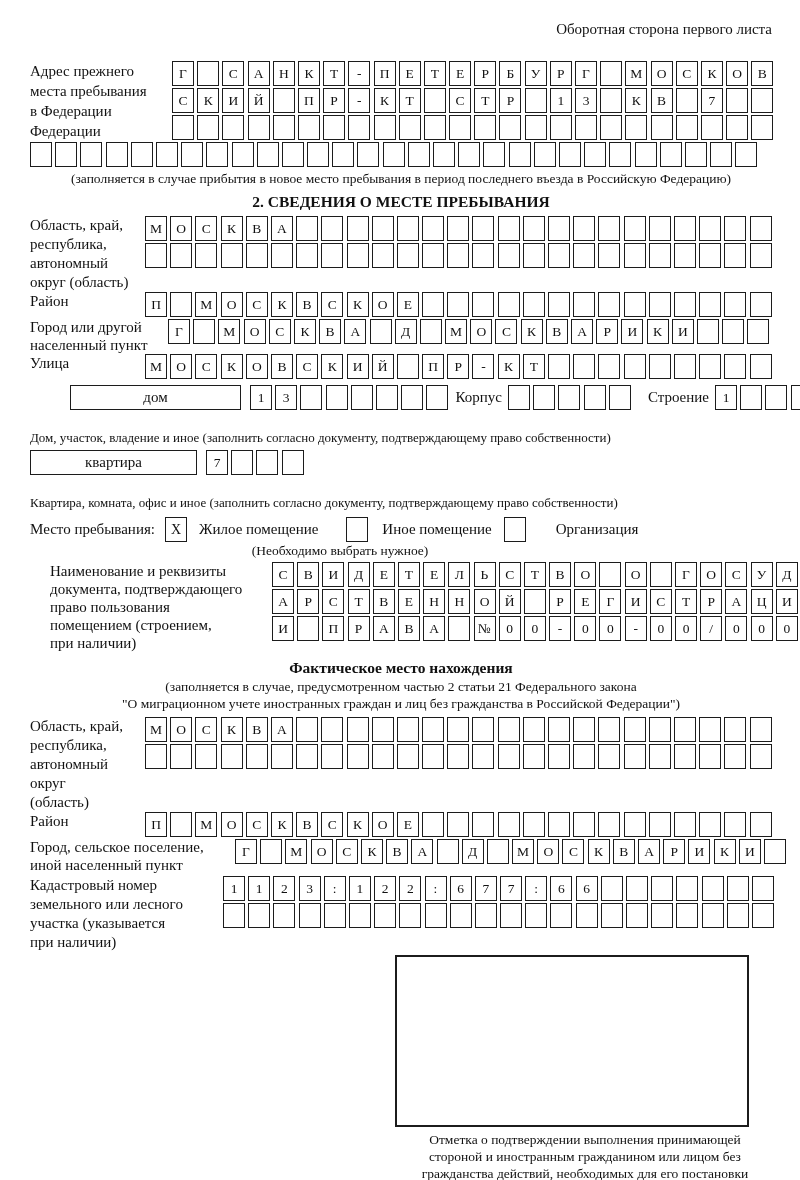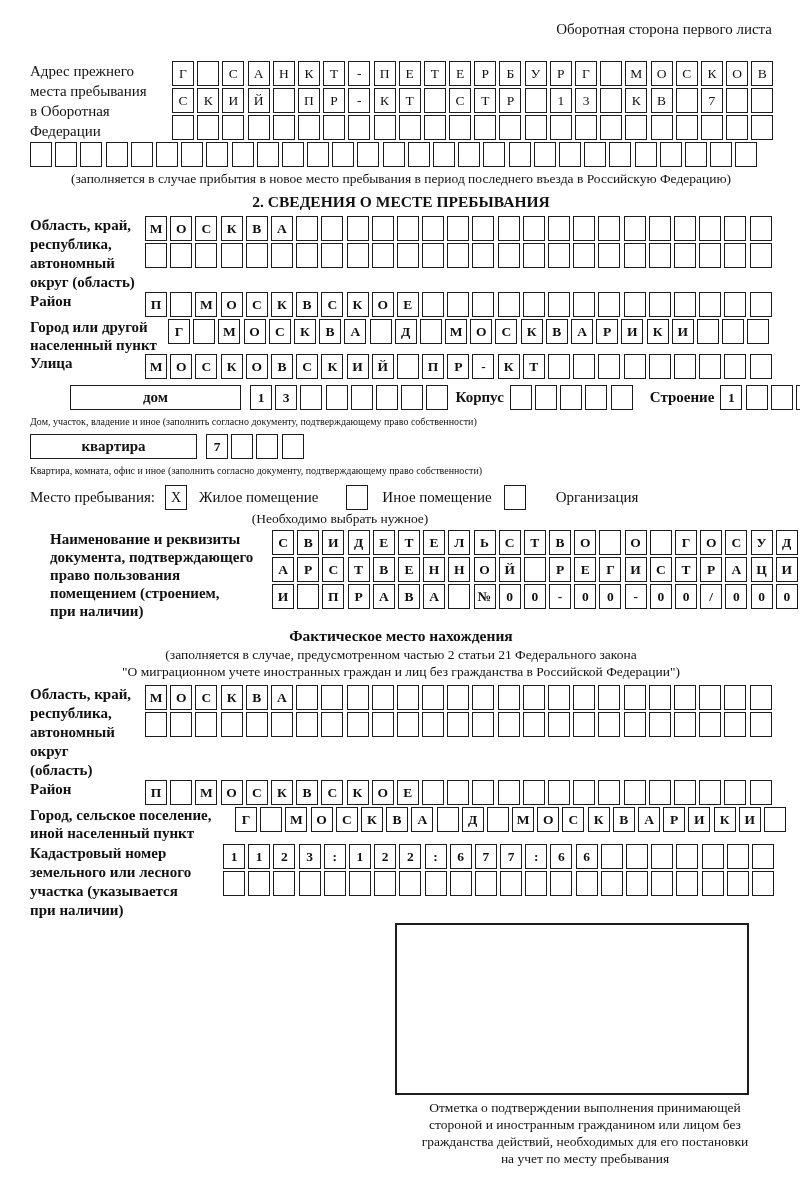--- a/index.html
+++ b/index.html
@@ -3,35 +3,35 @@
 <meta charset="utf-8">
 <style>
   html,body{margin:0;padding:0;background:#fff;}
   body{width:800px;height:1180px;font-family:"Liberation Serif",serif;color:#111;}
   .page{box-sizing:border-box;width:800px;height:1180px;padding:20px 28px 0 30px;overflow:hidden;position:relative;}
   .hdr{text-align:right;font-size:15px;line-height:18px;}
   .cellrow{display:flex;margin-bottom:2px;}
   .cell{box-sizing:border-box;flex:0 0 22px;width:22px;height:25px;border:1.6px solid #1c1c1c;
         margin-right:3.2px;display:flex;align-items:center;justify-content:center;
         font-size:13.5px;line-height:1;}
-  .frow{display:flex;align-items:flex-start;font-weight:bold;}
+  .frow{display:flex;align-items:flex-start;}
   .lbl{font-size:15px;line-height:19px;flex-shrink:0;}
   .lbl2{font-size:15px;line-height:17.5px;flex-shrink:0;}
   .addr-block{display:flex;margin-top:23px;}
   .addr-lbl{width:142px;font-size:15px;line-height:20px;flex-shrink:0;}
   .w115{width:115px;} .w138{width:138px;} .w222{width:222px;}
   .w205{width:205px;} .w193{width:193px;}
   .note{font-size:13.5px;text-align:center;margin-top:3px;line-height:17px;}
   .sec-title{font-weight:bold;font-size:15.5px;text-align:center;margin-top:5px;line-height:20px;}
   .mt4{margin-top:4px;} .mt5{margin-top:5px;}
   .widebox{box-sizing:border-box;height:25px;border:1.6px solid #1c1c1c;display:flex;
            align-items:center;justify-content:center;font-size:15px;flex-shrink:0;}
   .housebox{width:171px;} .flatbox{width:167px;}
   .inline-lbl{font-size:15px;line-height:25px;white-space:nowrap;}
-  .caption{font-size:10px;margin-top:2px;line-height:16px;}
+  .caption{font-size:13px;margin-top:18px;line-height:16px;}
   .stay-row{display:flex;align-items:center;margin-top:6px;height:25px;}
   .checkbox{box-sizing:border-box;width:22px;height:25px;border:1.6px solid #1c1c1c;
             display:flex;align-items:center;justify-content:center;font-size:14px;flex-shrink:0;}
   .stay-note{font-size:13.5px;text-align:center;width:620px;margin-top:1px;}
   .centered-note{font-size:13.5px;text-align:center;line-height:17px;}
   .mark-box{box-sizing:border-box;width:354px;height:172px;border:2px solid #1c1c1c;
             margin-left:365px;margin-top:3px;background:#fff;}
   .mark-caption{width:430px;margin-left:340px;margin-top:4px;font-size:13.5px;
                 text-align:center;line-height:17px;}
 </style>
@@ -39,21 +39,21 @@
 <body>
 
 <div class="page">
 
   <div class="hdr">Оборотная сторона первого листа</div>
 
   <div class="addr-block">
     <div class="addr-lbl">
         <div>Адрес прежнего</div>
         <div>места пребывания</div>
-        <div>в Оборотная</div>
+        <div>в Федерации</div>
         <div>Федерации</div>
       </div>
     <div>
       <div class="cellrow">
           <span class="cell">Г</span>
           <span class="cell"></span>
           <span class="cell">С</span>
           <span class="cell">А</span>
           <span class="cell">Н</span>
           <span class="cell">К</span>

